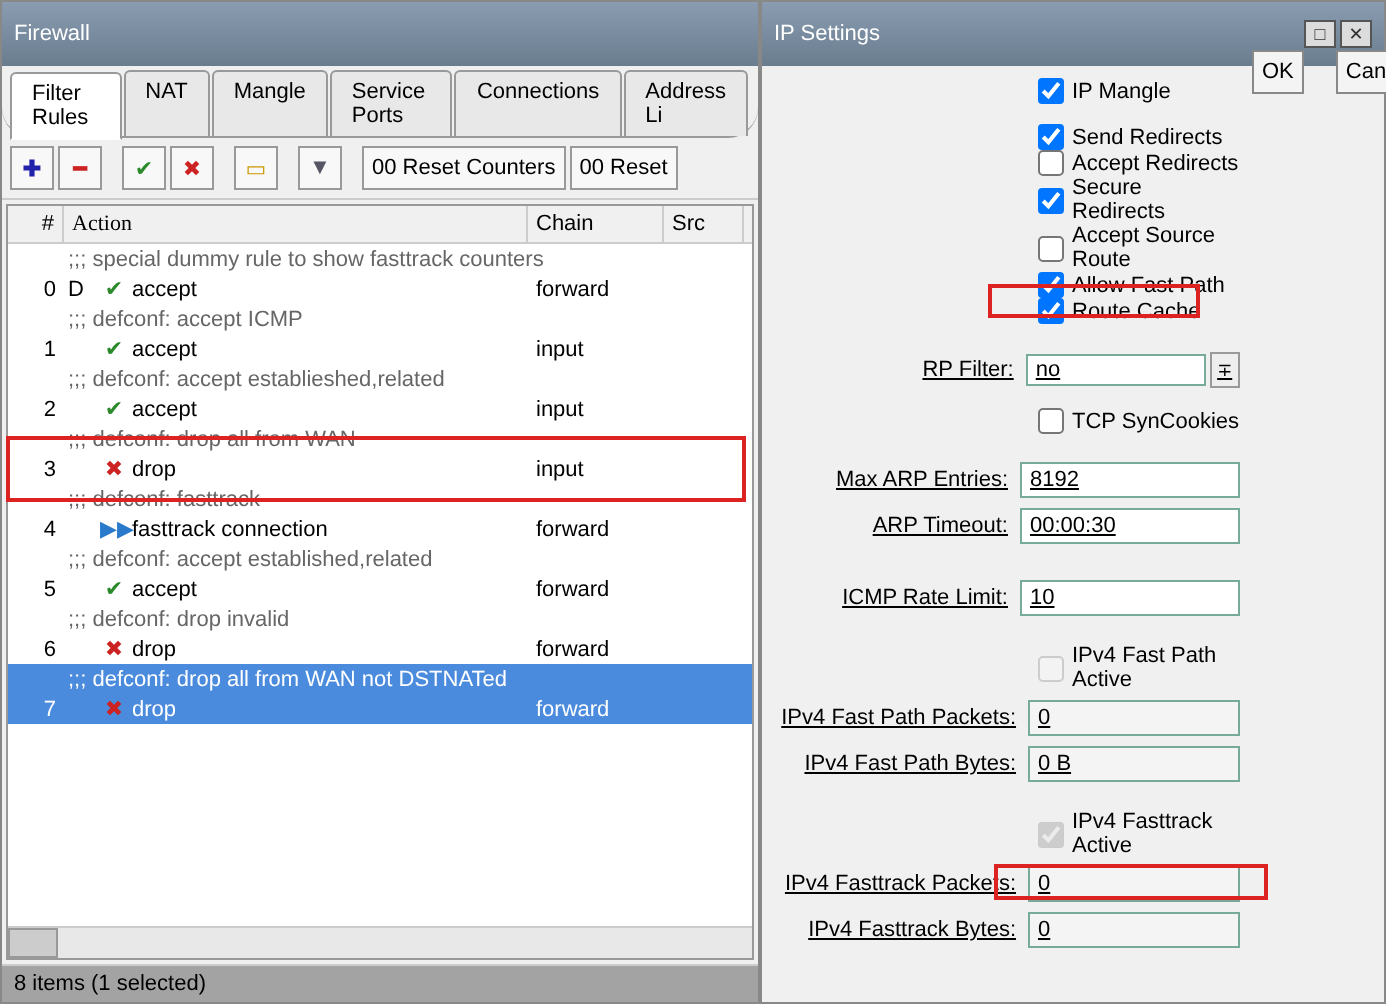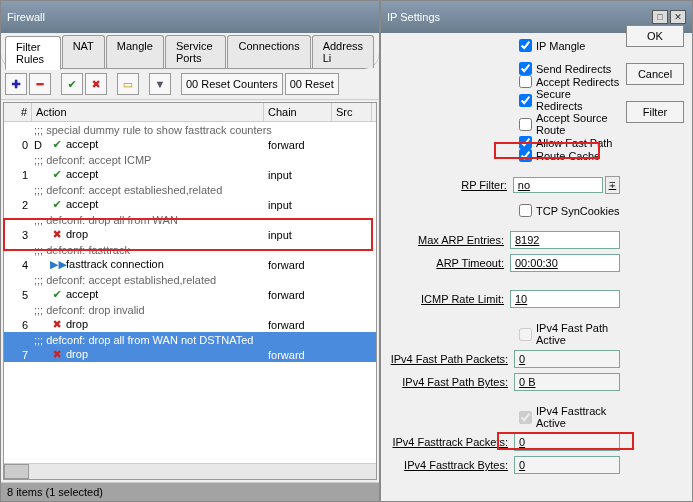--- a/index.html
+++ b/index.html
@@ -11,21 +11,21 @@
 .tabs { display: flex; border-bottom: 1px solid #999; padding: 2px 4px 0 4px; background: #f0f0f0; border-radius: 15px; }
 .tab { padding: 4px 10px; border: 1px solid #999; border-bottom: none; margin-right: 1px; background: #e8e8e8; cursor: pointer; border-radius: 3px 3px 0 0; }
 .tab.active { background: #fff; position: relative; top: 1px; border-bottom: 1px solid #fff; margin-bottom: -1px; }
 .toolbar { display: flex; padding: 4px; gap: 2px; align-items: center; background: #f0f0f0; border-bottom: 1px solid #ccc; }
 .tb-btn { min-width: 22px; height: 22px; border: 1px solid #999; background: #f8f8f8; display: flex; align-items: center; justify-content: center; cursor: pointer; padding: 0 4px; }
 .tb-sep { width: 6px; }
 .table { flex: 1; background: #fff; border: 1px solid #999; margin: 2px; overflow: hidden; display: flex; flex-direction: column; }
 .thead { display: flex; background: #f0f0f0; border-bottom: 1px solid #ccc; }
 .th { padding: 3px 4px; border-right: 1px solid #ccc; font-size: 11px; }
 .c-num { width: 28px; text-align: right; }
-.c-act { width: 232px; }
+.c-act { width: 232px; font-family: Liberation Serif, serif; }
 .c-chain { width: 68px; }
 .c-src { width: 40px; }
 .tbody { flex: 1; overflow: auto; }
 .trow { display: flex; height: 15px; align-items: center; border-bottom: 0; }
 .trow.comment { background: #fff; font-style: normal; color: #666; }
 .trow.selected { background: #4a8bdd; color: #fff; }
 .td { padding: 1px 4px; overflow: hidden; white-space: nowrap; }
 .act-icon { display: inline-block; width: 14px; text-align: center; margin-right: 2px; }
 .hl-red { border: 2px solid #d22; position: absolute; pointer-events: none; }
 .statusbar { padding: 3px 6px; border-top: 1px solid #ccc; background: #a3a3a3; }
@@ -33,21 +33,21 @@
 .scroll-thumb { width: 25px; height: 100%; background: #ccc; border: 1px solid #999; }
 
 .ip-body { flex: 1; padding: 6px 8px; overflow: auto; }
 .ip-row { display: flex; align-items: center; margin: 3px 0; min-height: 20px; text-decoration: underline; }
 .ip-label { width: 130px; text-align: right; padding-right: 6px; }
 .ip-check { display: flex; align-items: center; gap: 4px; margin-left: 130px; }
 .ip-check input { margin: 0; }
 .ip-input { border: 1px solid #7a9; background: #fff; padding: 2px 4px; width: 110px; }
 .ip-select { border: 1px solid #7a9; background: #fff; padding: 1px 4px; width: 94px; display: inline-block; }
 .ip-dd-btn { width: 16px; height: 18px; border: 1px solid #999; background: #eee; display: inline-flex; align-items: center; justify-content: center; margin-left: 2px; font-size:9px;}
-.btn-col { position: absolute; right: 8px; top: 24px; width: 58px; display: flex; flex-direction: column; gap: 16px; }
+.btn-col { position: absolute; right: 8px; top: 24px; width: 58px; display: flex; flex-direction: row; gap: 16px; }
 .dlg-btn { border: 1px solid #888; background: #f4f4f4; padding: 4px; text-align: center; cursor: pointer; }
 .flag { padding: 0 2px; width: 14px; }
 </style>
 </head>
 <body>
 
 <div class="window" style="left:0;top:0;width:380px;height:502px;">
   <div class="titlebar">
     <span>Firewall</span>
   </div>

